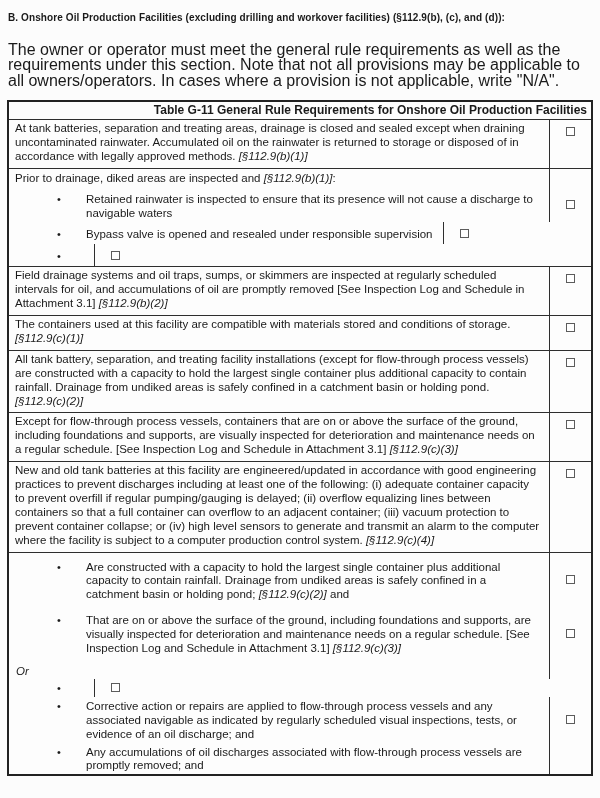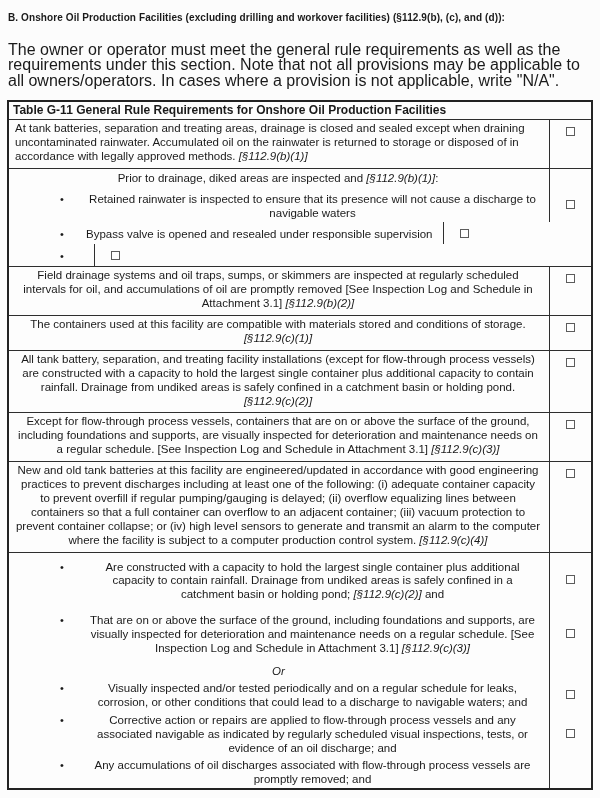--- a/index.html
+++ b/index.html
@@ -27,29 +27,29 @@
     font-size: 16px;
     line-height: 15.5px;
     margin: 0 0 12px 1px;
     max-width: 586px;
   }
   .gtable {
     border: 2px solid #222;
     background: #fdfdfd;
   }
   .ttitle {
-    text-align: left;
+    text-align: right;
     font-weight: bold;
     font-size: 12px;
     line-height: 14px;
     padding: 1px 4px 2px 4px;
     border-bottom: 1.6px solid #2e2e2e;
   }
   .trow { display: flex; flex-direction: column; }
-  .trow + .trow { border-top: 1.6px solid #2e2e2e; text-align: center; }
+  .trow + .trow { border-top: 1.6px solid #2e2e2e; }
   .subrow { display: flex; align-items: stretch; }
   .tcell {
     flex: 1 1 auto;
     min-width: 0;
     padding: 2px 8px 4px 6px;
   }
   .introcell { padding: 3px 8px 1px 6px; }
   .labelcell { padding: 5px 8px 0 7px; }
   .cbcell {
     flex: 0 0 42px;
@@ -188,21 +188,20 @@
             <span class="cb"></span>
           </div>
         </div>
         <div class="subrow">
           <div class="tcell labelcell"><span class="it">Or</span></div>
           <div class="cbcell"></div>
         </div>
         <div class="subrow">
           <div class="bulletcell tight">
             <span class="bdot">•</span>
-            <div class="btext"><span>Visually inspected and/or tested periodically and on a regular schedule for leaks, corrosion, or other conditions that could lead to a discharge to navigable waters; and</span></div>
           </div>
           <div class="cbcell">
             <span class="cb"></span>
           </div>
         </div>
         <div class="subrow">
           <div class="bulletcell tight">
             <span class="bdot">•</span>
             <div class="btext"><span>Corrective action or repairs are applied to flow-through process vessels and any associated navigable as indicated by regularly scheduled visual inspections, tests, or evidence of an oil discharge; and</span></div>
           </div>

